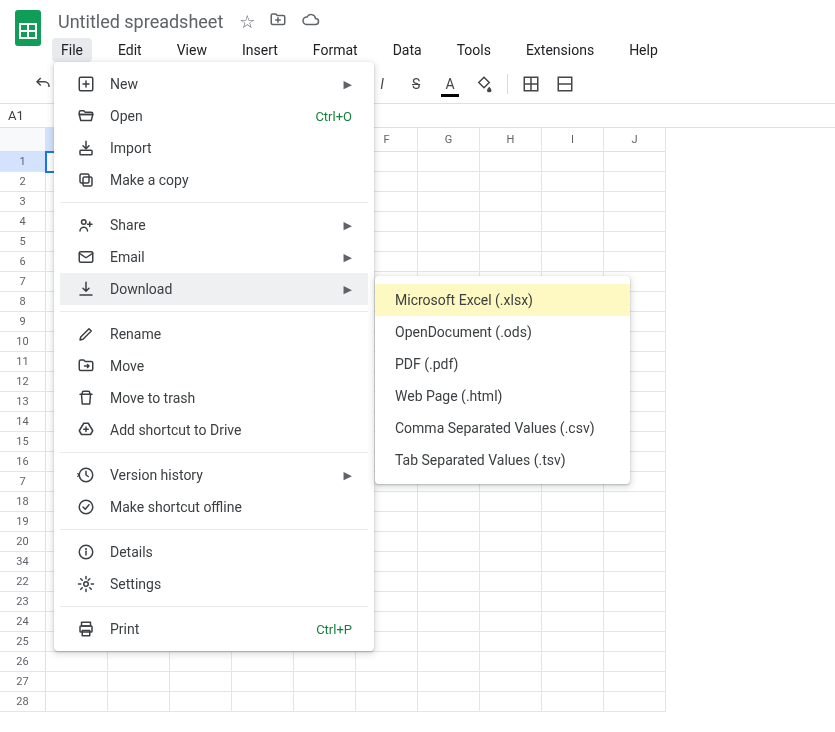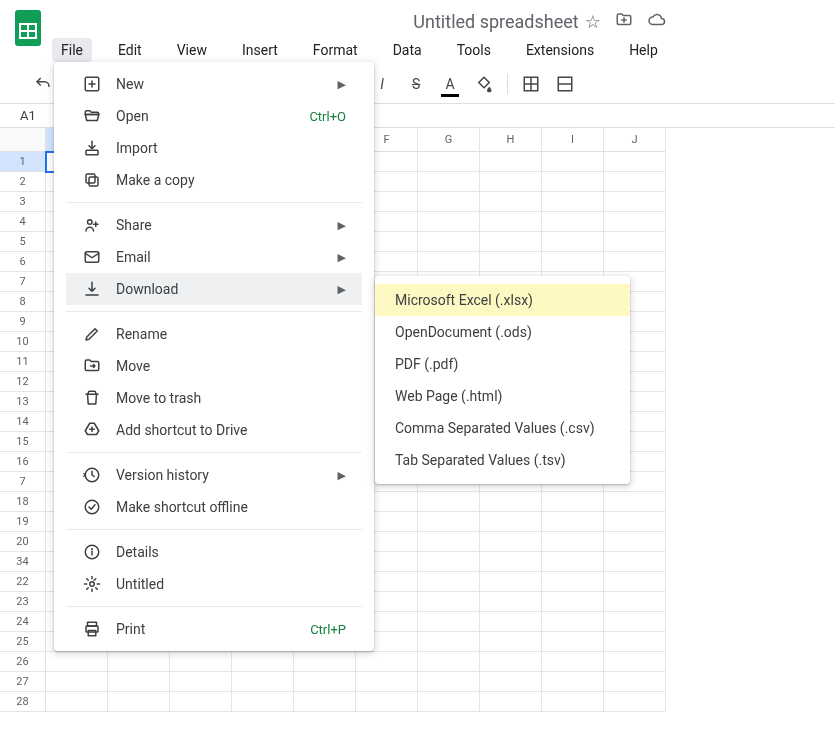--- a/index.html
+++ b/index.html
@@ -3,21 +3,21 @@
 <meta charset="utf-8">
 <style>
   * { box-sizing: border-box; margin: 0; padding: 0; font-family: "Google Sans", Roboto, Arial, sans-serif; }
   body { width: 835px; height: 732px; background: #fff; overflow: hidden; position: relative; font-size: 14px; color: #3c4043; }
 
   
   .header { display: flex; align-items: flex-start; padding: 8px 8px 0 8px; height: 64px; }
   .logo { width: 40px; height: 40px; display: flex; align-items: center; justify-content: center; margin-right: 4px; }
   .logo svg { width: 26px; height: 36px; }
   .title-area { display: flex; flex-direction: column; }
-  .title-row { display: flex; align-items: center; height: 26px; padding-left: 6px; justify-content: flex-end;}
+  .title-row { display: flex; align-items: center; height: 26px; gap: 10px; padding-left: 6px;}
   .doc-title { font-size: 18px; color: #5f6368; }
   .title-icons { display: flex; gap: 14px; color: #5f6368; margin-left: 6px;}
   .title-icons span { cursor: pointer; font-size: 18px; }
 
   .menubar { display: flex; align-items: center; height: 28px; gap: 17px; padding-left: 0px; margin-top: 2px;}
   .menubar .menu { padding: 4px 9px; border-radius: 4px; cursor: pointer; color: #202124; font-size: 14px; }
   .menubar .menu.active { background: #e8eaed; }
 
   
   .toolbar { display: flex; align-items: center; height: 40px; padding: 0 8px 0 28px; gap: 4px; border-bottom: 1px solid #e0e0e0; margin-top: 0px;}
@@ -27,40 +27,40 @@
   .font-select { display: flex; align-items: center; gap: 8px; padding: 0 8px; font-size: 14px; color: #3c4043;}
   .font-size-box { border: 1px solid #dadce0; border-radius: 4px; width: 32px; height: 24px; display: flex; align-items: center; justify-content: center; font-size: 13px; }
   .bold { font-weight: 700; color: #1a73e8; }
   .italic { font-style: italic; }
   .strike { text-decoration: line-through; }
   .text-color { position: relative; }
   .text-color .bar { position: absolute; bottom: 2px; left: 6px; right: 6px; height: 3px; background: #000; }
   .caret { font-size: 10px; color: #5f6368; margin-left: -2px;}
 
   
-  .namebox-row { display:flex; align-items:center; height:24px; padding-left:20px; border-bottom:1px solid #e0e0e0;}
+  .namebox-row { display:flex; align-items:center; height:24px; padding-left:8px; border-bottom:1px solid #e0e0e0;}
   .namebox { width: 40px; font-size:13px; color:#3c4043;}
 
   
   .grid { position: relative; display: flex; }
   .rowhdrs { width: 46px; }
   .corner { height: 24px; background: #f8f9fa; border-right:1px solid #e0e0e0; border-bottom:1px solid #e0e0e0;}
   .rowhdr { height: 20px; background: #fff; border-right:1px solid #e0e0e0; border-bottom:1px solid #e5e5e5; display:flex; align-items:center; justify-content:center; font-size:11px; color:#5f6368;}
   .rowhdr.sel { background:#d3e3fd; }
   .cols { flex:1; }
   .colhdrs { display:flex; height:24px;}
   .colhdr { width:62px; background:#fff; border-right:1px solid #e5e5e5; border-bottom:1px solid #e0e0e0; display:flex; align-items:center; justify-content:center; font-size:11px; color:#5f6368;}
   .colhdr.sel { background:#d3e3fd; }
   .cells-area { position:relative; }
   .cells-row { display:flex; height:20px;}
   .cell { width:62px; border-right:1px solid #e5e5e5; border-bottom:1px solid #e5e5e5; font-size:12px; padding:0 3px; overflow:hidden; white-space:nowrap;}
   .cell.active { outline:2px solid #1a73e8; outline-offset:-1px;}
 
   
-  .dropdown { position: absolute; background:#fff; border-radius: 4px; box-shadow: 0 2px 6px 2px rgba(60,64,67,.15), 0 1px 2px rgba(60,64,67,.3); padding: 6px 12px; z-index:100;}
+  .dropdown { position: absolute; background:#fff; border-radius: 4px; box-shadow: 0 2px 6px 2px rgba(60,64,67,.15), 0 1px 2px rgba(60,64,67,.3); padding: 6px 6px; z-index:100;}
   .file-menu { left: 54px; top: 62px; width: 320px; }
   .dd-item { display:flex; align-items:center; height:32px; padding: 0 16px 0 16px; cursor:pointer; gap:14px; position:relative;}
   .dd-item.hover { background:#eef0f1;}
   .dd-icon { width:20px; height:20px; display:flex; align-items:center; justify-content:center; color:#3c4043; flex-shrink:0;}
   .dd-label { flex:1; color:#3c4043; font-size:14px;}
   .dd-shortcut { color:#15803d; font-size:13px;}
   .dd-arrow { color:#5f6368; font-size:11px;}
   .dd-sep { height:1px; background:#e8eaed; margin:6px 0;}
 
   .submenu { left: 375px; top: 276px; width: 255px; padding: 8px 0;}
@@ -691,21 +691,21 @@
       </span>
       <span class="dd-label">Details</span>
     </div>
     <div class="dd-item">
       <span class="dd-icon">
         <svg width="18" height="18" viewBox="0 0 24 24" fill="none" stroke="#3c4043" stroke-width="2" stroke-linecap="round" stroke-linejoin="round">
           <circle cx="12" cy="12" r="3"></circle>
           <path d="M12 2v3m0 14v3m10-10h-3M5 12H2m15.07-7.07l-2.12 2.12M7.05 16.95l-2.12 2.12m0-14.14l2.12 2.12m9.9 9.9l2.12 2.12"></path>
         </svg>
       </span>
-      <span class="dd-label">Untitled</span>
+      <span class="dd-label">Settings</span>
     </div>
     <div class="dd-sep"></div>
     <div class="dd-item">
       <span class="dd-icon">
         <svg width="18" height="18" viewBox="0 0 24 24" fill="none" stroke="#3c4043" stroke-width="2" stroke-linecap="round" stroke-linejoin="round">
           <rect x="6" y="3" width="12" height="5"></rect>
           <rect x="4" y="8" width="16" height="8" rx="1"></rect>
           <rect x="7" y="14" width="10" height="7"></rect>
         </svg>
       </span>

